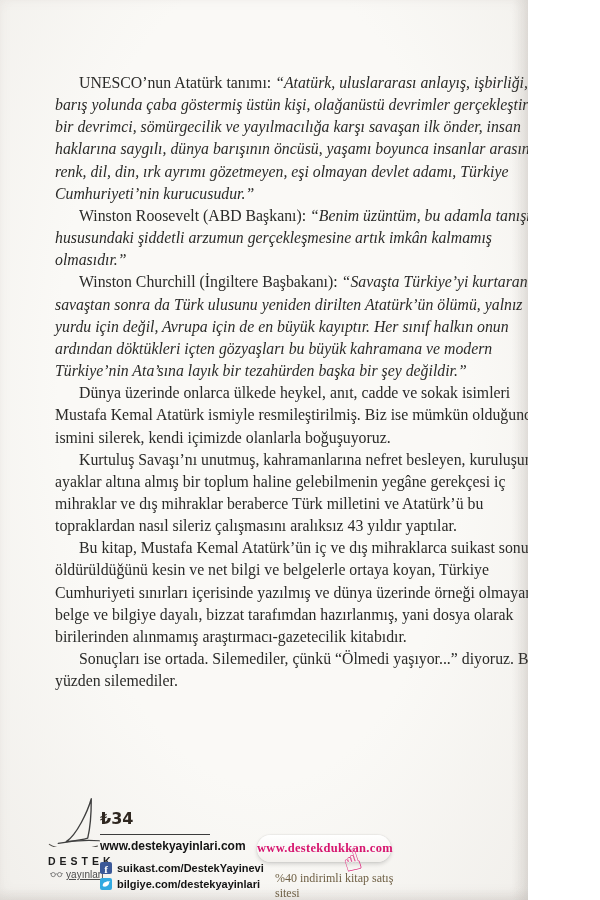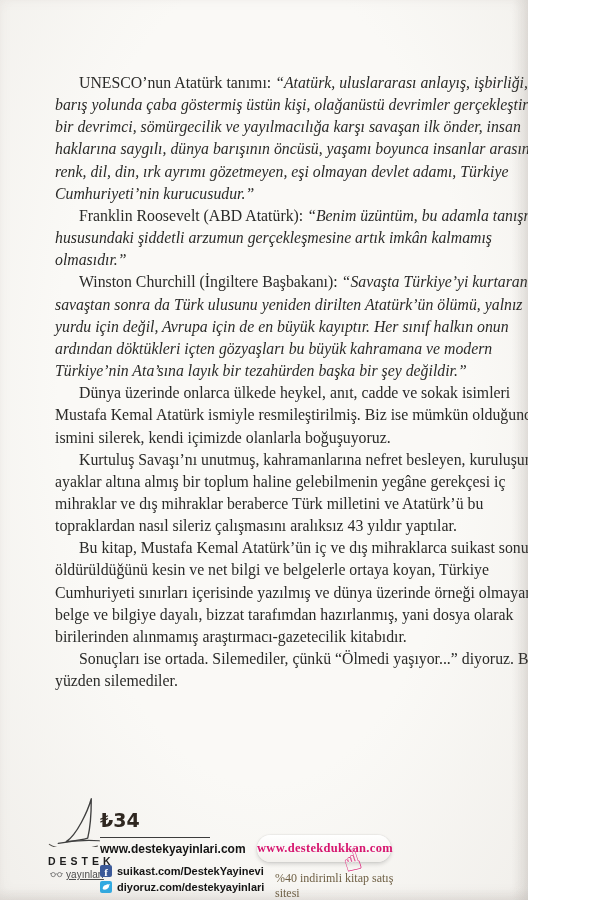--- a/index.html
+++ b/index.html
@@ -32,21 +32,21 @@
   
   .logo{position:absolute;left:44px;top:2px;width:66px;text-align:center;}
   .logo svg{display:block;margin:0 auto;}
   .logo-name{margin-top:8px;font-weight:700;font-size:10.5px;letter-spacing:4px;
     color:#1d1d1d;white-space:nowrap;margin-left:4px;}
   .logo-sub{margin-top:2px;display:flex;align-items:center;justify-content:center;gap:3px;
     font-size:10px;color:#4a4a4a;text-decoration:underline;}
 
   
   .pubinfo{position:absolute;left:100px;top:14px;}
-  .price{font-family:"DejaVu Sans",sans-serif;font-weight:700;font-size:19px;color:#2f2720;}
+  .price{font-family:"DejaVu Sans",sans-serif;font-weight:700;font-size:16px;color:#2f2720;}
   .rule{width:110px;border-top:1.2px solid #3c3c3c;margin:6px 0 4px;}
   .site{font-weight:700;font-size:12px;color:#141414;margin:4px 0 9px;}
   .social{display:flex;align-items:center;gap:5px;margin-top:4px;
     font-weight:700;font-size:11px;color:#141414;}
   .icon-fb{width:12px;height:12px;border-radius:2px;background:var(--facebook_blue,#3b5998);
     color:#fff;font-family:"Liberation Serif",serif;font-weight:700;font-size:11px;
     line-height:14px;text-align:center;overflow:hidden;}
   .icon-tw{width:12px;height:12px;border-radius:2px;background:var(--twitter_blue,#32aae1);
     display:flex;align-items:center;justify-content:center;}
 
@@ -64,21 +64,21 @@
   .note{margin-top:9px;margin-left:18px;font-family:"Liberation Serif",serif;
     font-size:12px;color:#6f6045;}
 </style>
 </head>
 <body>
 
 <div class="page">
 
   <div class="text-block">
     <p><span>UNESCO’nun Atatürk tanımı: </span><span class="q">“Atatürk, uluslararası anlayış, işbirliği, barış yolunda çaba göstermiş üstün kişi, olağanüstü devrimler gerçekleştirmiş bir devrimci, sömürgecilik ve yayılmacılığa karşı savaşan ilk önder, insan haklarına saygılı, dünya barışının öncüsü, yaşamı boyunca insanlar arasında renk, dil, din, ırk ayrımı gözetmeyen, eşi olmayan devlet adamı, Türkiye Cumhuriyeti’nin kurucusudur.”</span></p>
-    <p><span>Franklin Roosevelt (ABD Atatürk): </span><span class="q">“Benim üzüntüm, bu adamla tanışmak hususundaki şiddetli arzumun gerçekleşmesine artık imkân kalmamış olmasıdır.”</span></p>
+    <p><span>Winston Roosevelt (ABD Başkanı): </span><span class="q">“Benim üzüntüm, bu adamla tanışmak hususundaki şiddetli arzumun gerçekleşmesine artık imkân kalmamış olmasıdır.”</span></p>
     <p><span>Winston Churchill (İngiltere Başbakanı): </span><span class="q">“Savaşta Türkiye’yi kurtaran, savaştan sonra da Türk ulusunu yeniden dirilten Atatürk’ün ölümü, yalnız yurdu için değil, Avrupa için de en büyük kayıptır. Her sınıf halkın onun ardından döktükleri içten gözyaşları bu büyük kahramana ve modern Türkiye’nin Ata’sına layık bir tezahürden başka bir şey değildir.”</span></p>
     <p><span>Dünya üzerinde onlarca ülkede heykel, anıt, cadde ve sokak isimleri Mustafa Kemal Atatürk ismiyle resmileştirilmiş. Biz ise mümkün olduğunca ismini silerek, kendi içimizde olanlarla boğuşuyoruz.</span></p>
     <p><span>Kurtuluş Savaşı’nı unutmuş, kahramanlarına nefret besleyen, kuruluşunu ayaklar altına almış bir toplum haline gelebilmenin yegâne gerekçesi iç mihraklar ve dış mihraklar beraberce Türk milletini ve Atatürk’ü bu topraklardan nasıl sileriz çalışmasını aralıksız 43 yıldır yaptılar.</span></p>
     <p><span>Bu kitap, Mustafa Kemal Atatürk’ün iç ve dış mihraklarca suikast sonucu öldürüldüğünü kesin ve net bilgi ve belgelerle ortaya koyan, Türkiye Cumhuriyeti sınırları içerisinde yazılmış ve dünya üzerinde örneği olmayan tek belge ve bilgiye dayalı, bizzat tarafımdan hazırlanmış, yani dosya olarak birilerinden alınmamış araştırmacı-gazetecilik kitabıdır.</span></p>
     <p><span>Sonuçları ise ortada. Silemediler, çünkü “Ölmedi yaşıyor...” diyoruz. Bu yüzden silemediler.</span></p>
   </div>
 
   <div class="footer">
 
     <div class="logo">
@@ -110,21 +110,21 @@
       <div class="social">
         <span class="icon-fb">f</span>
         <span>suikast.com/DestekYayinevi</span>
       </div>
       <div class="social">
         <span class="icon-tw">
           <svg width="10" height="10" viewBox="0 0 12 12">
             <path fill="#ffffff" d="M2,8.2 C2,5.2 4,3.6 6,3.6 C7,2.5 8.6,2.5 9.1,3.1 L11.2,2.6 L9.7,4.3 C9.9,6.6 7.6,9.2 4.6,9.2 C3.6,9.2 2.5,8.9 2,8.2 Z"></path>
           </svg>
         </span>
-        <span>diyoruz.com/destekyayinlari</span>
+        <span>bilgiye.com/destekyayinlari</span>
       </div>
     </div>
 
     <div class="shop">
       <div class="badge">
         <span>www.destekdukkan.com</span>
       </div>
       <div class="hand">☝</div>
       <div class="note">%40 indirimli kitap satış sitesi</div>
     </div>

